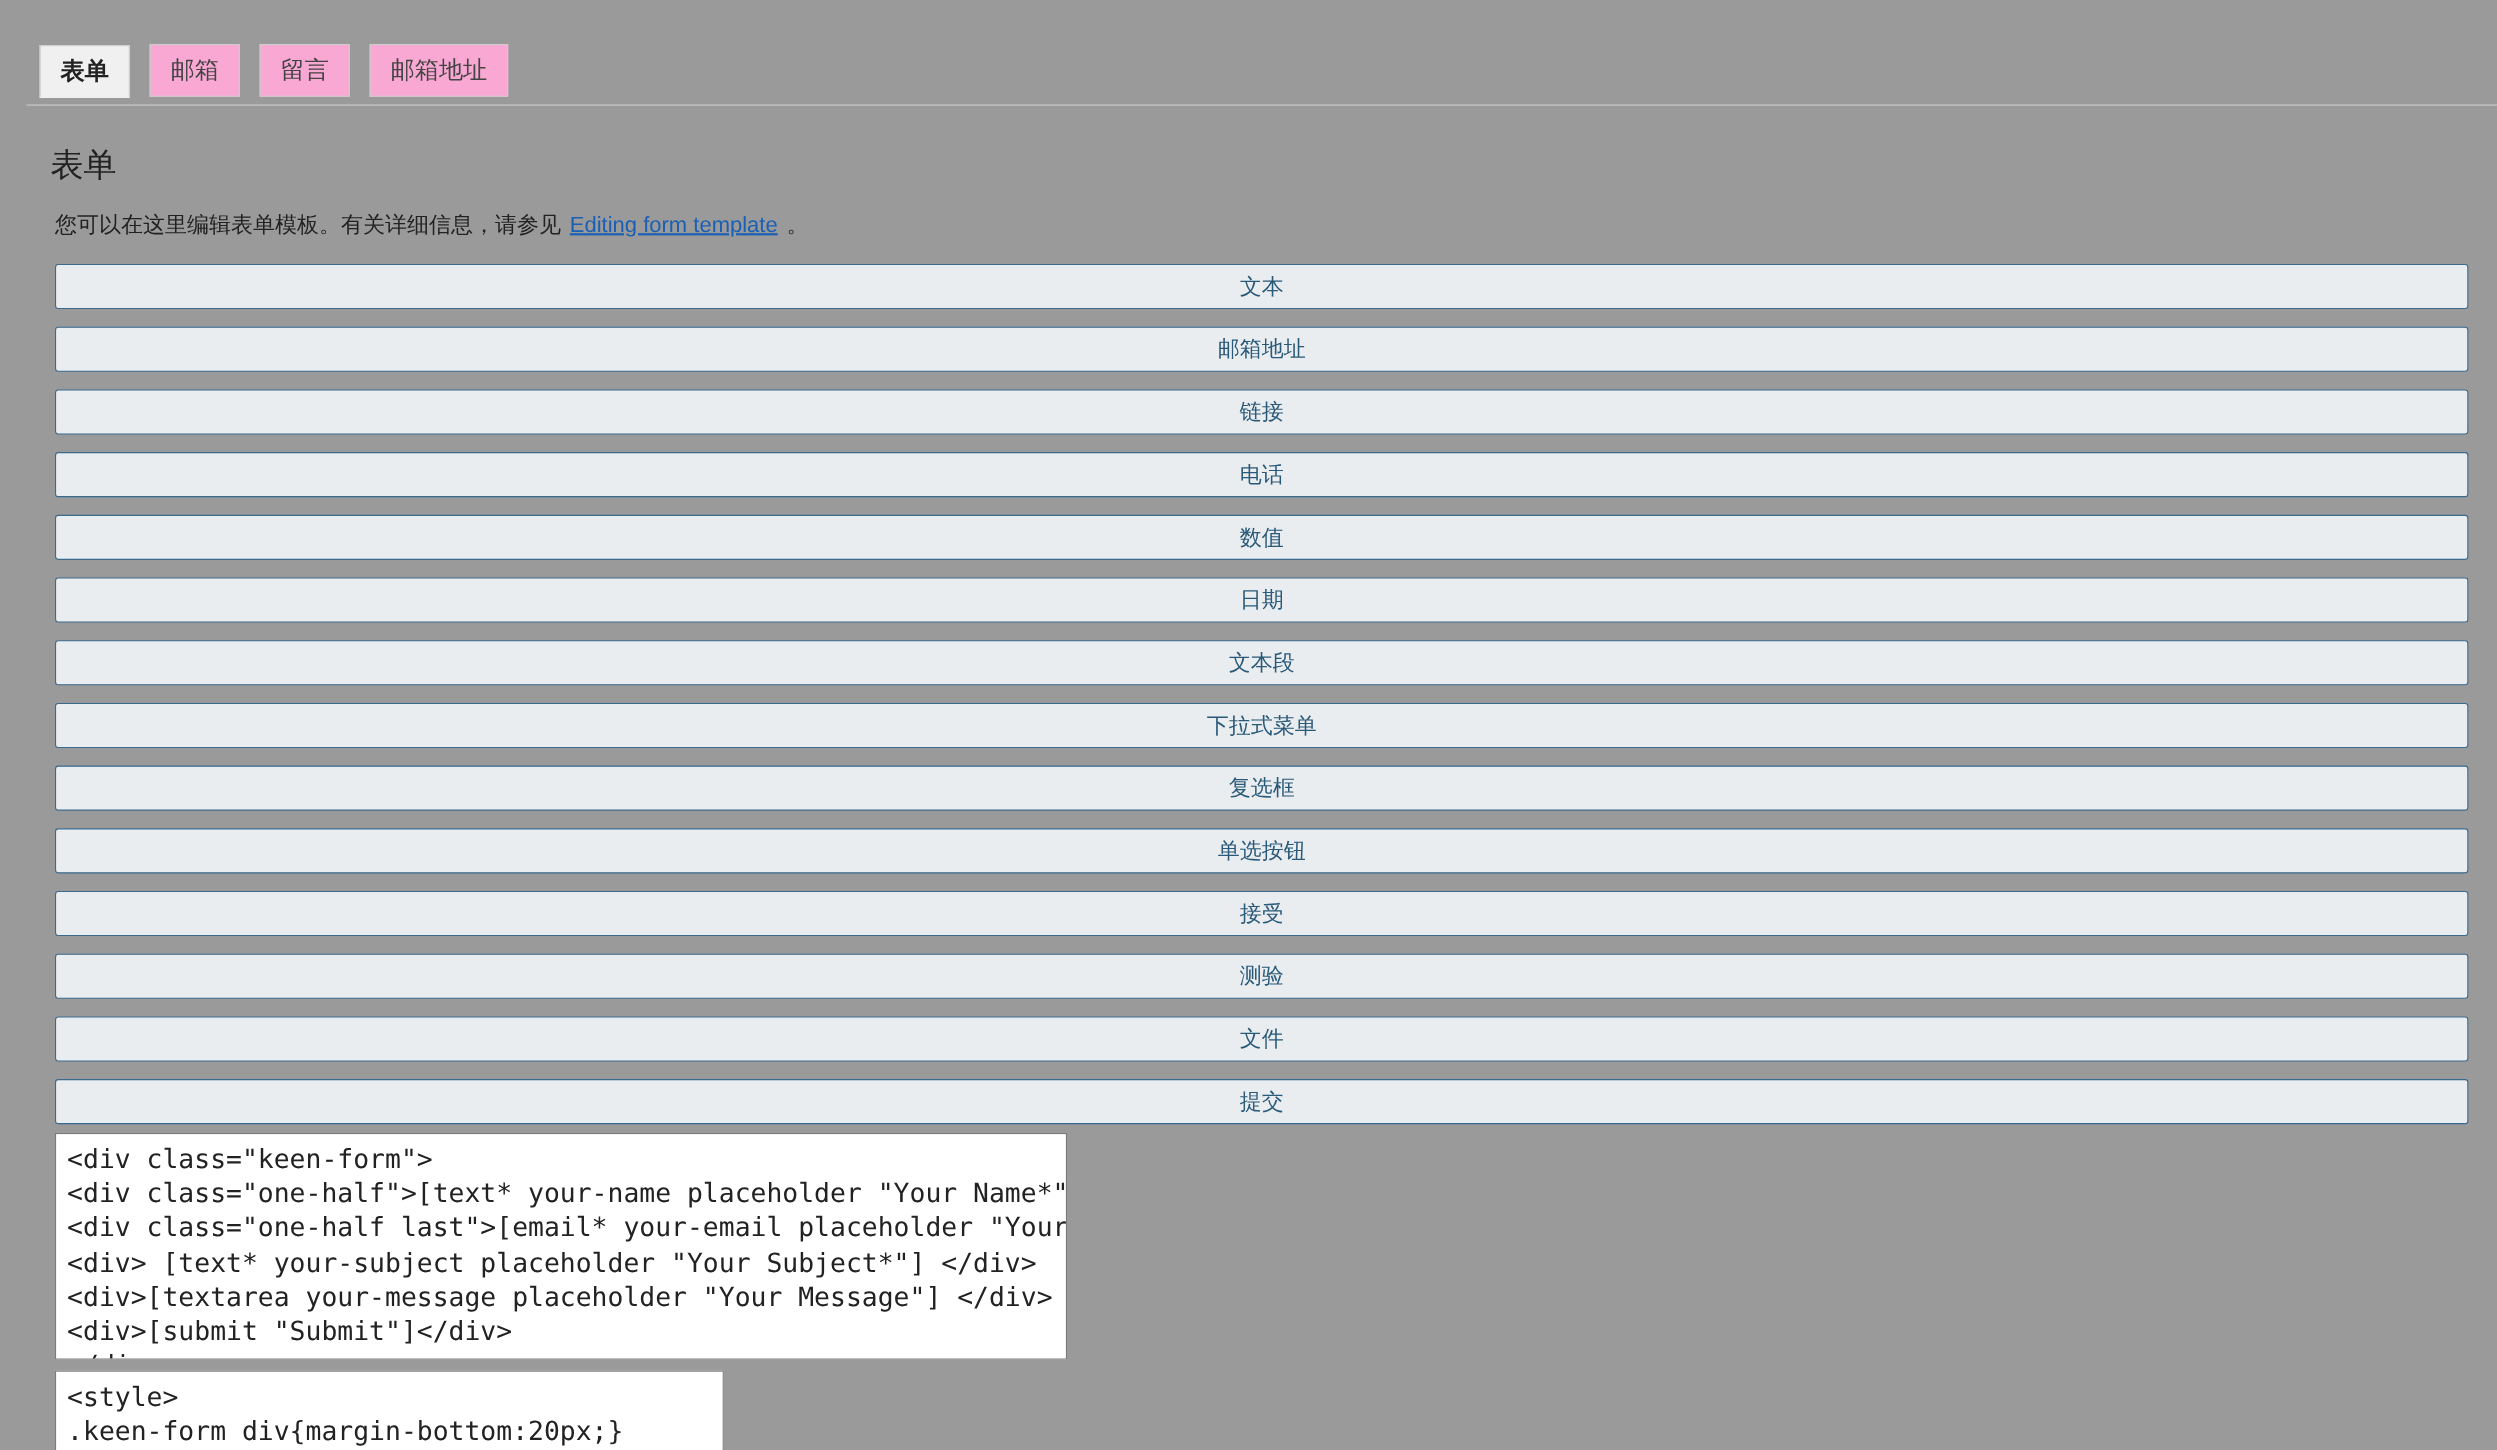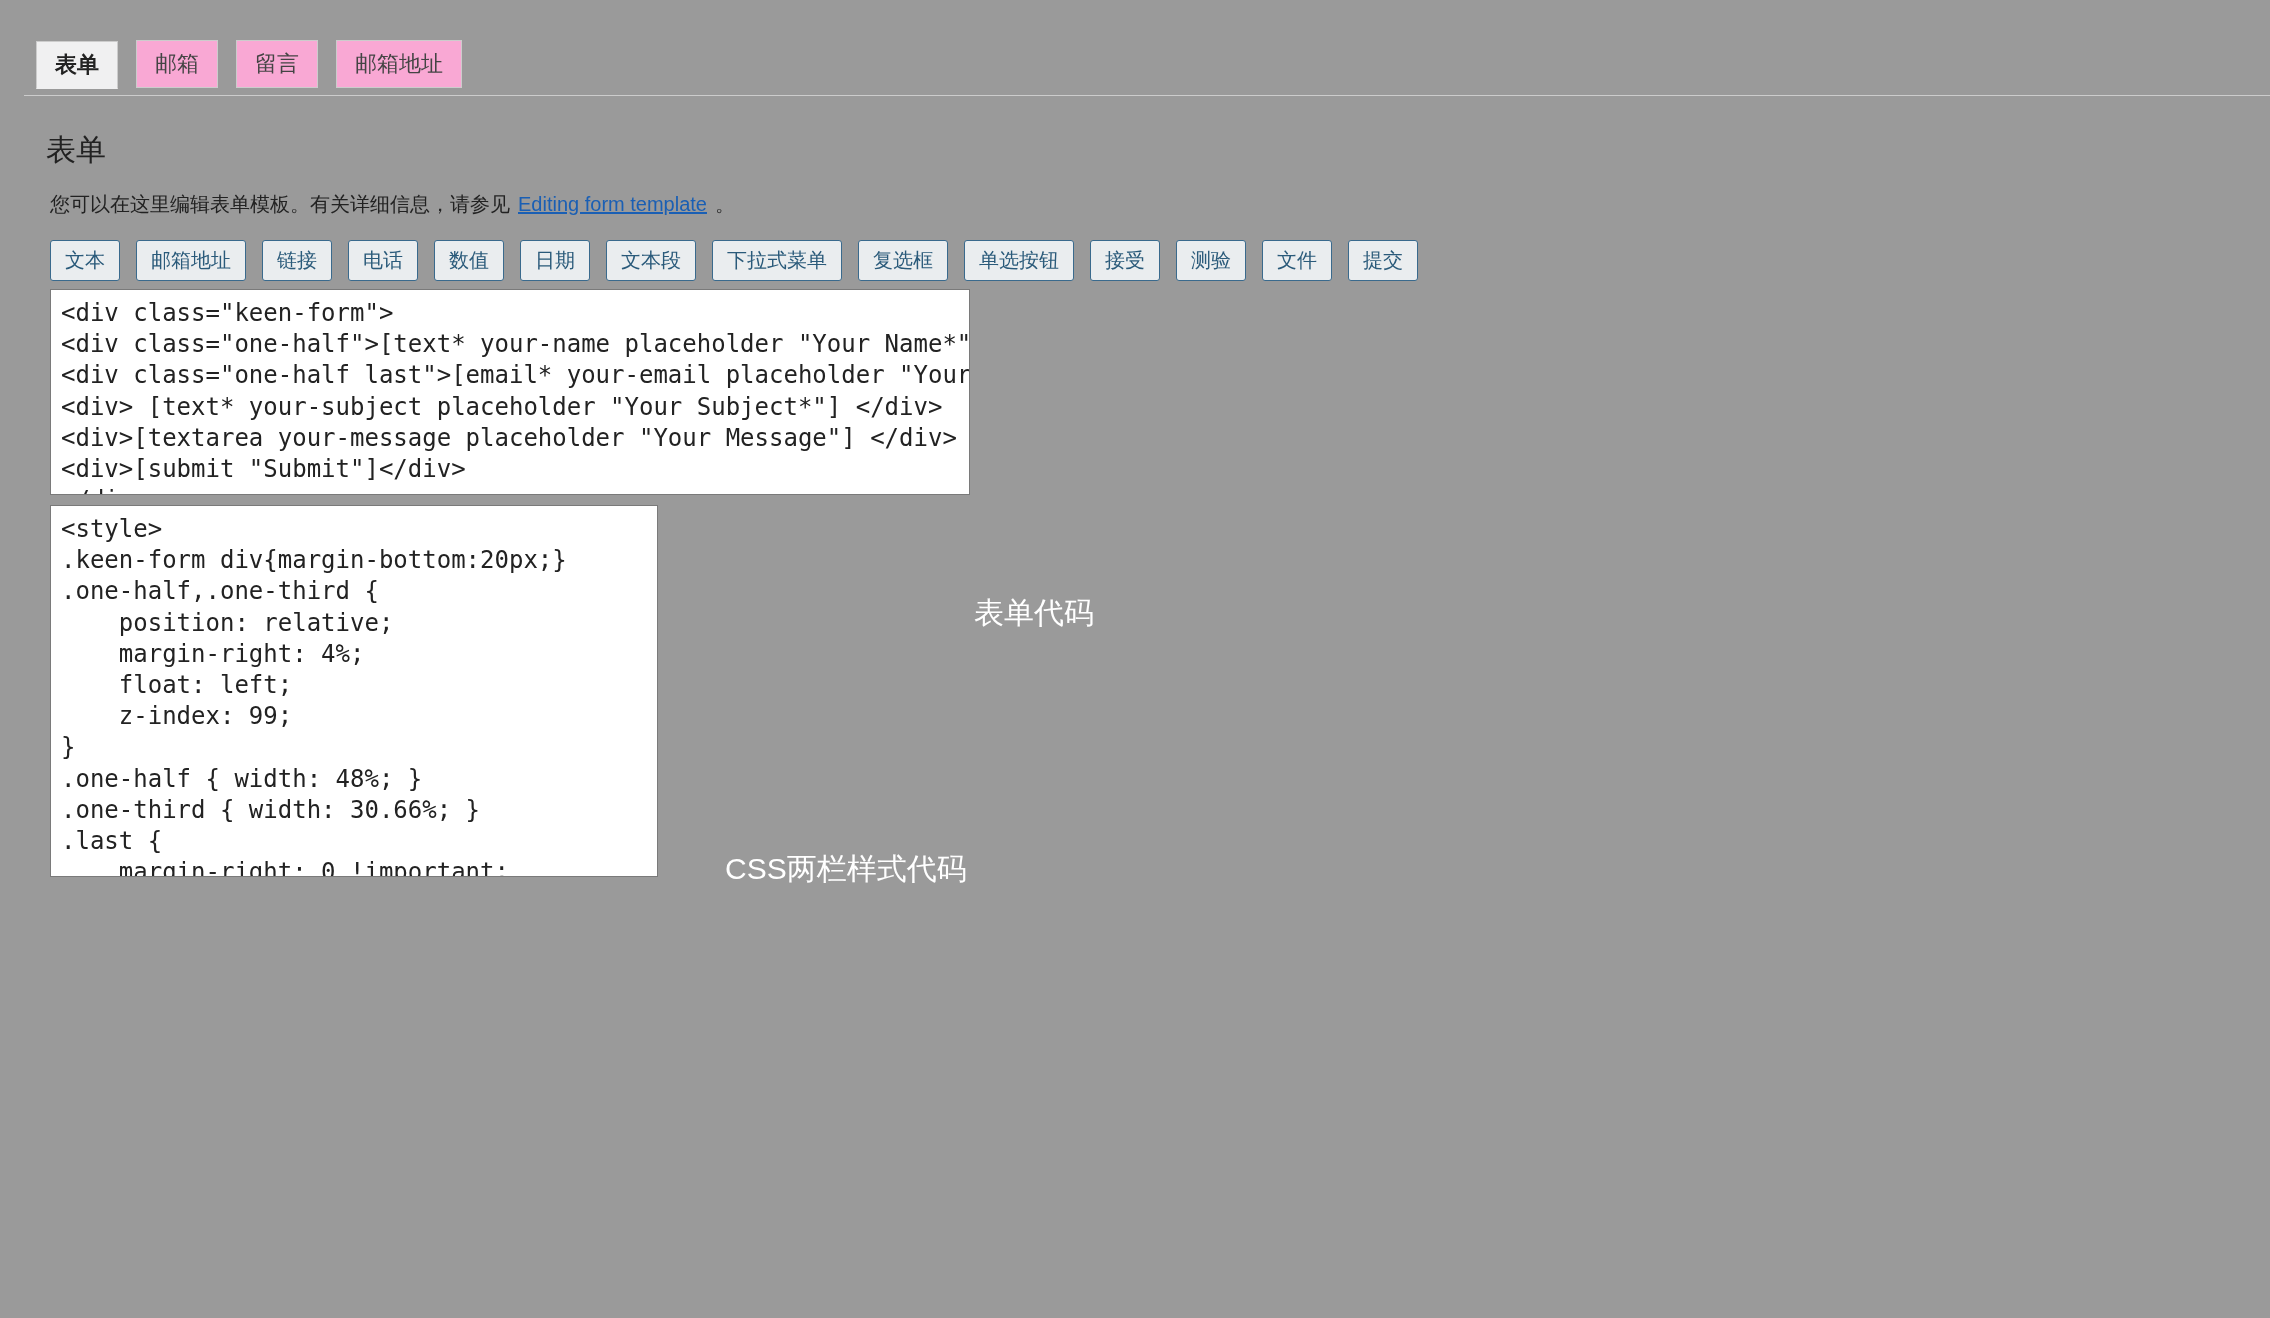--- a/index.html
+++ b/index.html
@@ -53,20 +53,21 @@
     font-size: 20px;
     margin-bottom: 18px;
     color: #222;
   }
   .desc-row a { color: #1a5fb4; text-decoration: underline; }
   .tagbtns {
     display: flex;
     flex-wrap: wrap;
     gap: 8px;
     margin-bottom: 4px;
+    flex-direction: column;
   }
   .tagbtn {
     border: 1px solid #3a6a8d;
     background: #eaedef;
     color: #2a5a7a;
     padding: 6px 14px;
     font-size: 20px;
     cursor: pointer;
     border-radius: 3px;
   }

